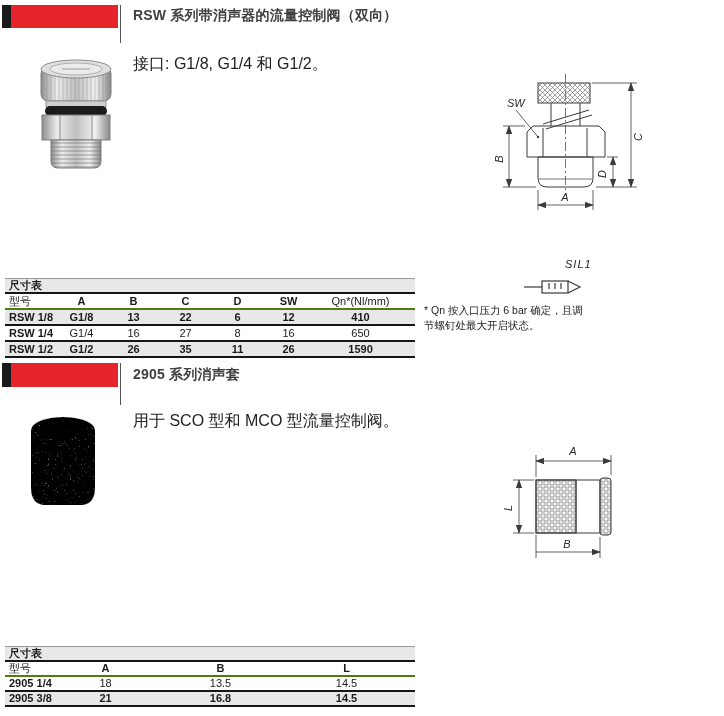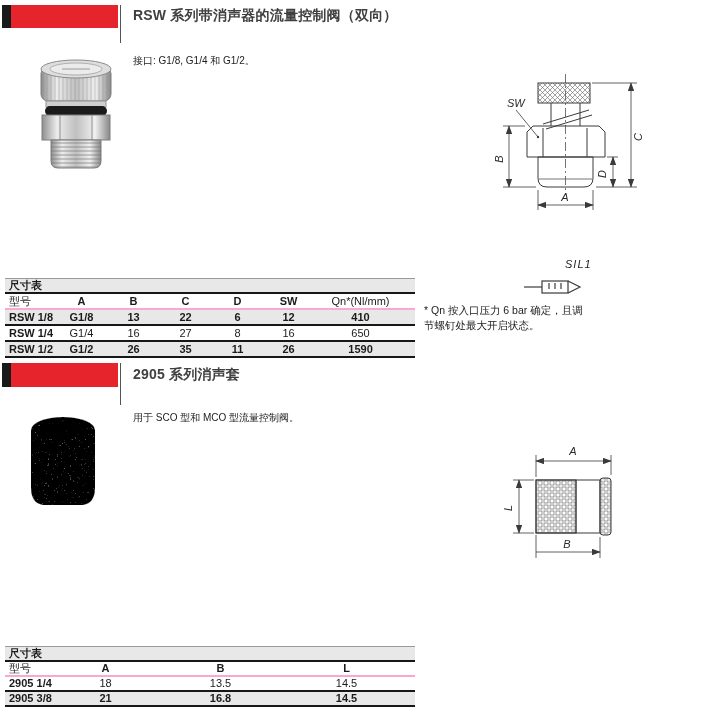--- a/index.html
+++ b/index.html
@@ -6,33 +6,33 @@
   .page{position:relative;width:724px;height:716px;background:#ffffff;
         font-family:"Liberation Sans",sans-serif;color:#1a1a1a;overflow:hidden;}
   .abs{position:absolute;}
 
   
   .bar-black{background:#1a1a1a;}
   .bar-red{background:#e5252b;}
   .vrule{background:#555;width:1px;}
 
   .sec-title{font-size:14px;font-weight:bold;color:#404040;letter-spacing:0.2px;white-space:nowrap;}
-  .desc{font-size:10px;color:#222;white-space:nowrap;}
+  .desc{font-size:16px;color:#222;white-space:nowrap;}
   .footnote{font-size:10.5px;color:#222;line-height:1.45;width:185px;}
   .sym-label{font-size:11px;font-style:italic;color:#222;letter-spacing:1px;}
 
   
   table.dim{position:absolute;left:5px;width:410px;border-collapse:collapse;
             table-layout:fixed;font-size:11px;color:#1a1a1a;}
   table.dim td,table.dim th{padding:0 15px 0 0;height:14px;line-height:14px;
             font-weight:normal;text-align:center;overflow:hidden;white-space:nowrap;}
   table.dim .c0{text-align:left;padding-left:4px;}
   table.dim tr.cap td{background:#e8e8e8;font-weight:bold;text-align:left;padding-left:4px;
             border-top:1px solid #9a9a9a;border-bottom:2px solid #161616;height:13px;line-height:13px;}
-  table.dim tr.head th{background:#fff;border-bottom:2px solid #f9a8d4;margin-top:12px;}
+  table.dim tr.head th{background:#fff;border-bottom:2px solid #4d7c0f;margin-top:12px;}
   table.dim tr.head th.dimletter{font-weight:bold;}
   table.dim tr.r td{border-bottom:2px solid #161616;}
   table.dim tr.r .model{font-weight:bold;}
   table.dim tr.stripe td{background:#e8e8e8;font-weight:bold;}
   table.dim2 td,table.dim2 th{height:13px;line-height:13px;}
 
   svg text{font-family:"Liberation Sans",sans-serif;}
 </style>
 </head>
 <body>

